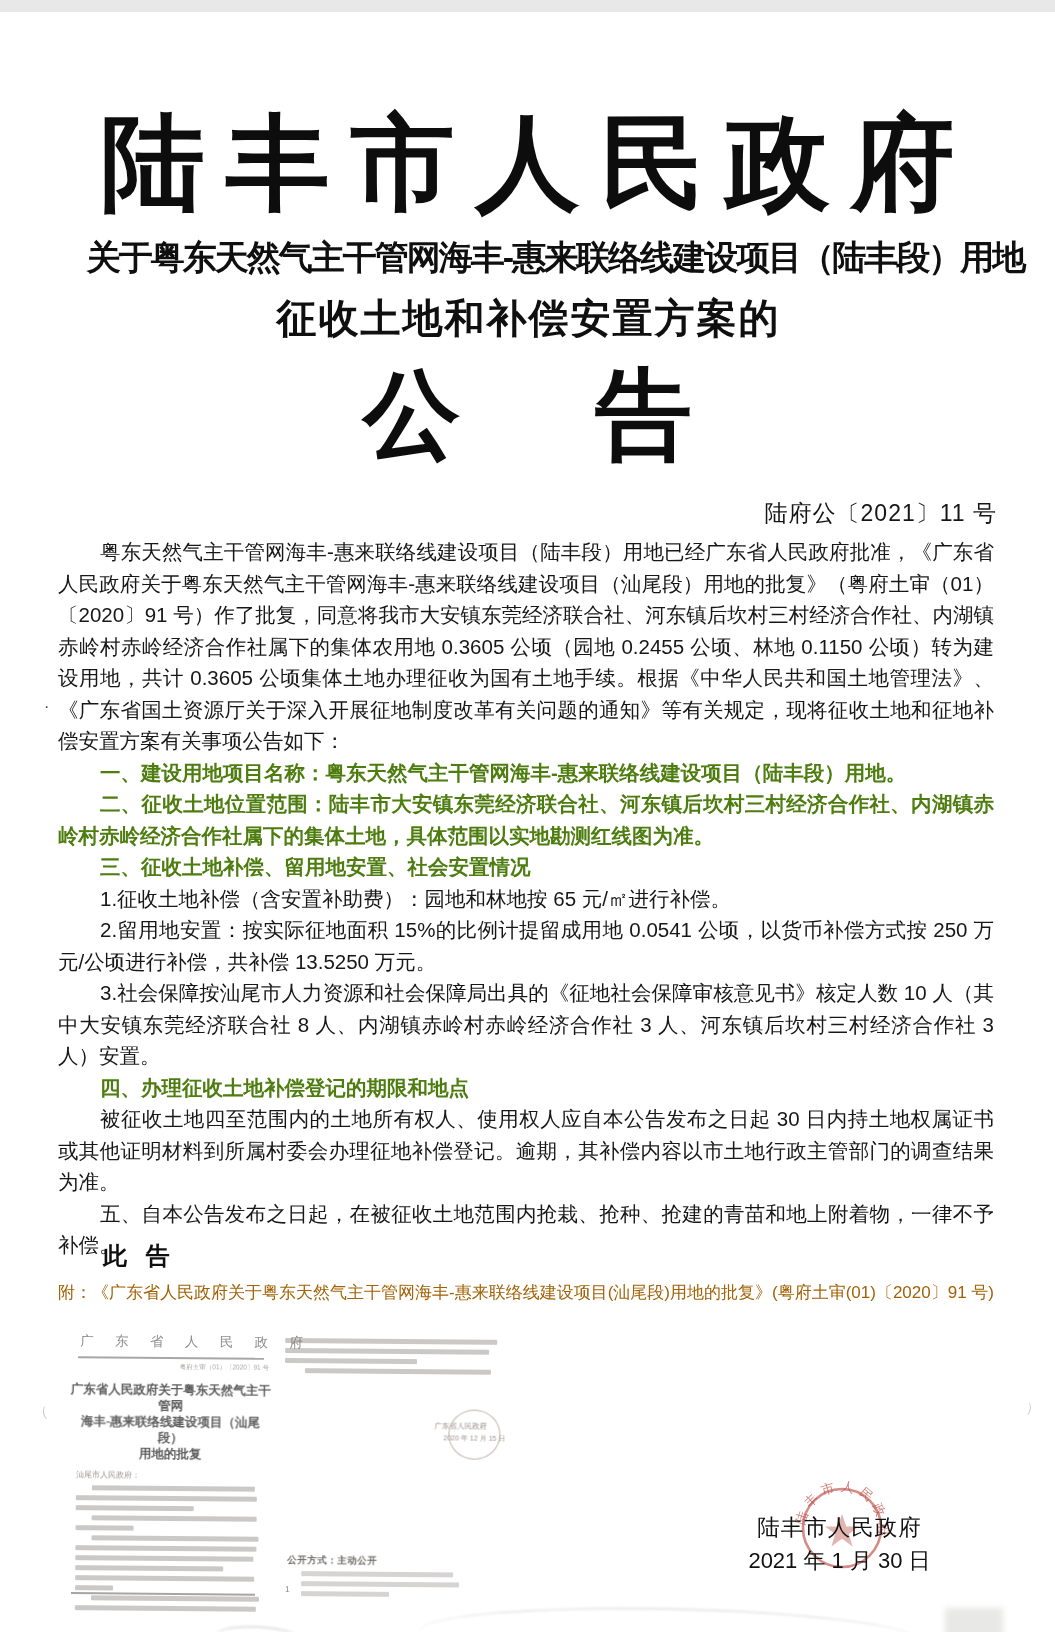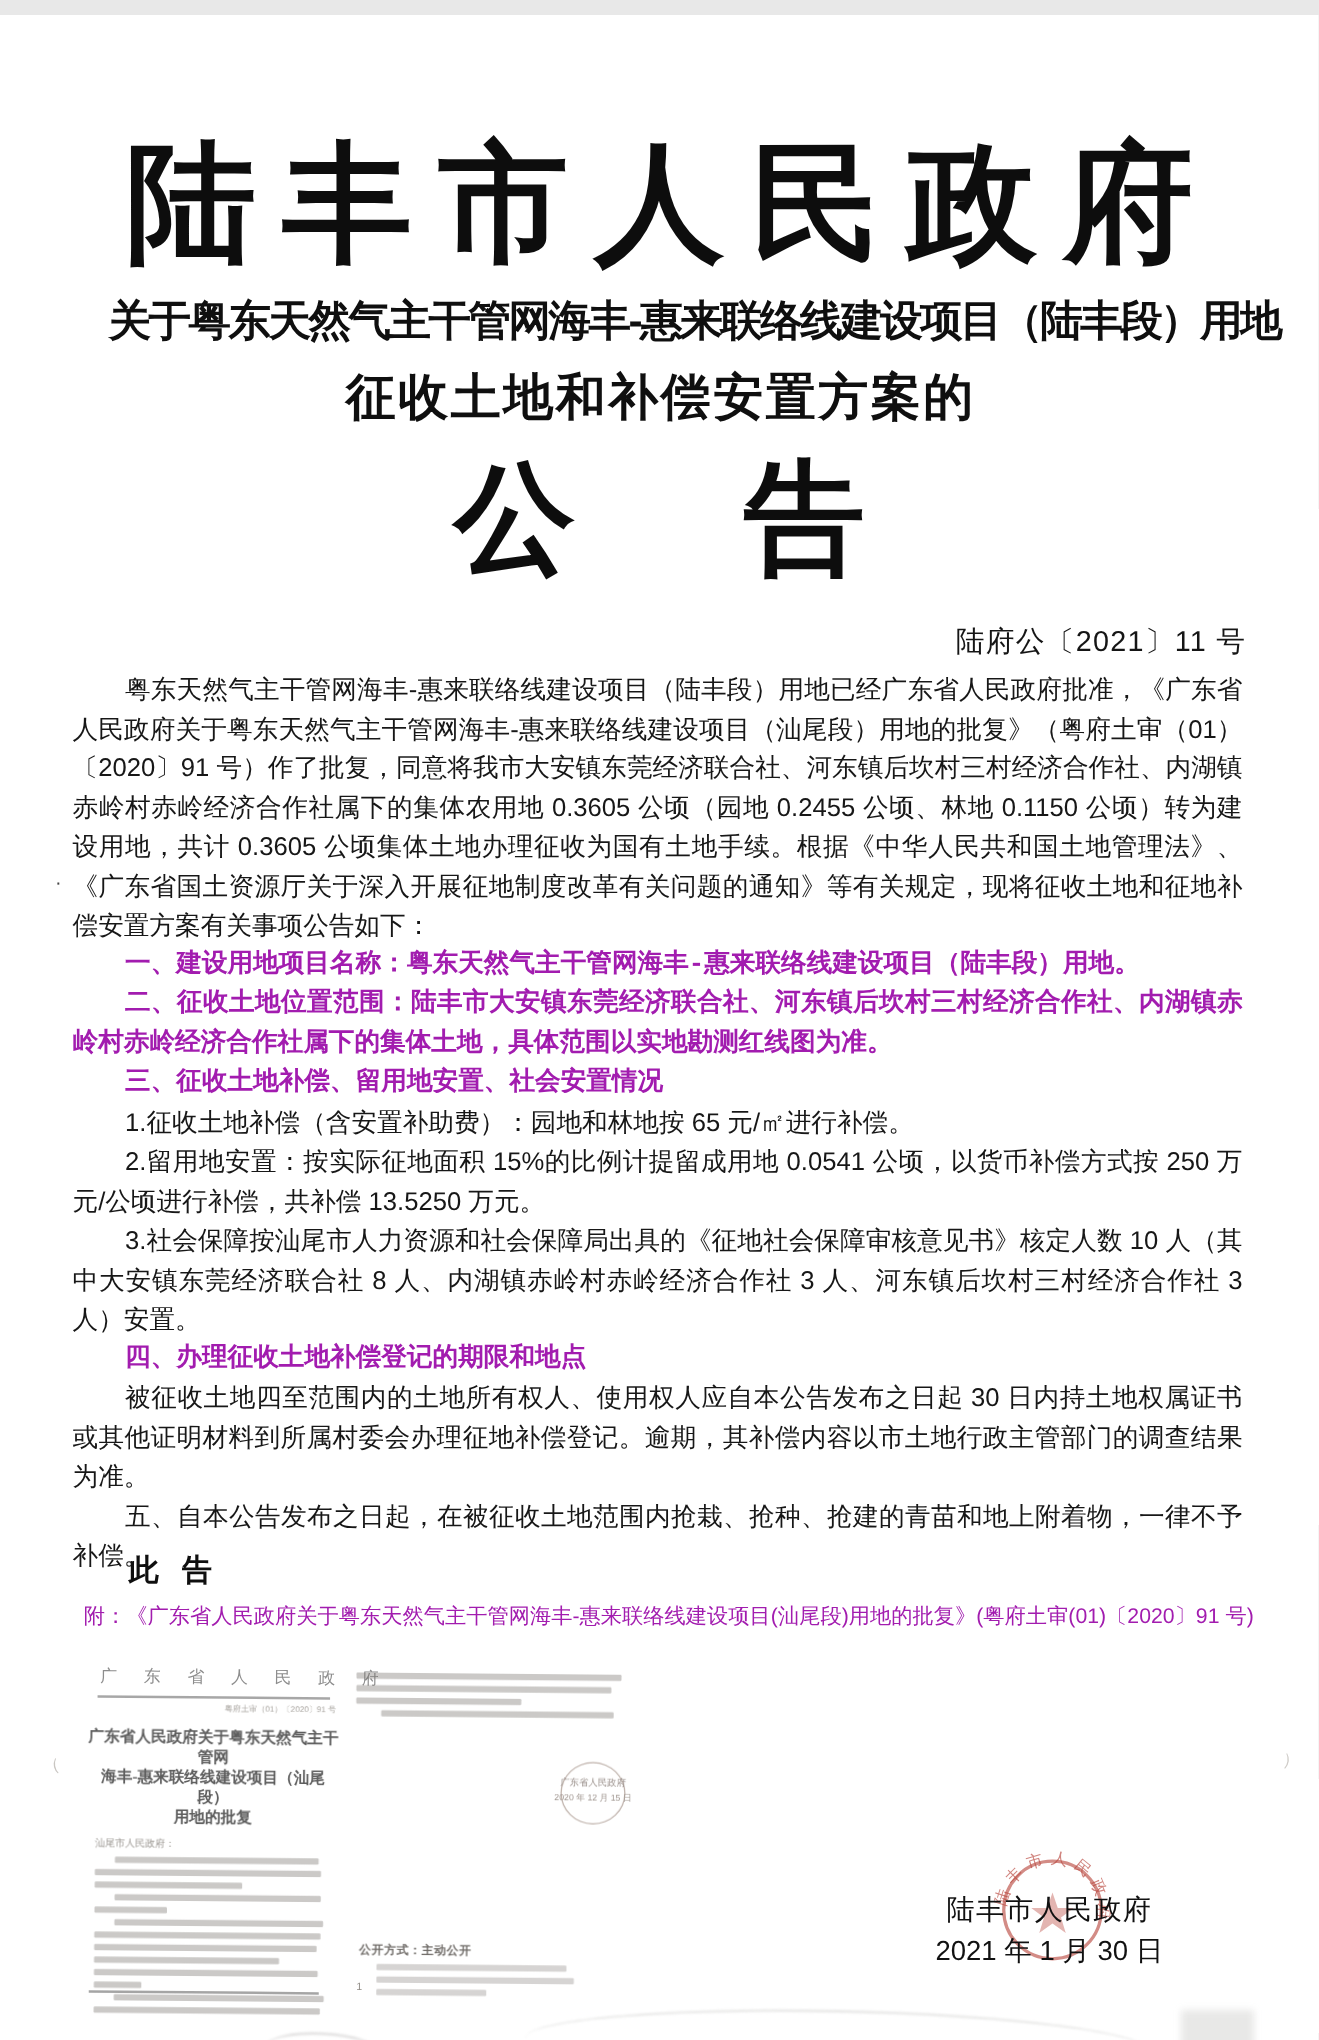--- a/index.html
+++ b/index.html
@@ -48,32 +48,32 @@
     position:absolute;top:486px;right:58px;
     font-size:23px;color:#151515;letter-spacing:1px;
   }
   
   .doc-body{
     position:absolute;top:524px;left:58px;width:936px;
     font-size:20.5px;line-height:31.5px;
     text-align:justify;color:#171717;
   }
   .doc-body p{margin:0;text-indent:2.05em;}
-  .doc-body p.bold{font-weight:700;color:#a21caf;font-family:Liberation Mono, monospace;}
+  .doc-body p.bold{font-weight:700;color:#4d7c0f;}
   .margin-dot{
     position:absolute;left:44px;top:686px;
     font-size:16px;color:#444;
   }
   .cigao{
     position:absolute;top:1228px;left:103px;
     font-weight:700;font-size:24px;letter-spacing:6px;color:#0f0f0f;
   }
   .attachment-note{
     position:absolute;top:1268px;left:58px;width:945px;
-    font-size:17px;line-height:1.5;color:#a21caf;text-align:right;
+    font-size:17px;line-height:1.5;color:#a16207;
   }
   
   .scan-wrap{
     position:absolute;top:1318px;left:62px;width:452px;height:300px;
     transform:rotate(0.5deg);
   }
   .scan-page{position:absolute;}
   .scan-left{left:8px;top:4px;width:200px;height:272px;}
   .scan-right{left:222px;top:8px;width:228px;height:288px;}
   .scan-header{
@@ -117,21 +117,21 @@
   .scan-right .scan-lines{margin:0;width:220px;}
   .scan-right .top-lines .ln:nth-child(1){width:212px;}
   .scan-right .top-lines .ln:nth-child(2){width:204px;}
   .scan-right .top-lines .ln:nth-child(3){width:132px;}
   .scan-right .top-lines .ln:nth-child(4){width:186px;margin-left:20px;}
   .scan-seal{
     position:absolute;left:164px;top:70px;width:50px;height:48px;
     border:1.4px solid rgba(164,145,135,.7);border-radius:50%;
     filter:blur(.3px);
   }
-  .scan-seal-name{position:absolute;left:150px;top:82px;width:80px;text-align:center;font-size:7.5px;color:#988e89;filter:blur(.25px);}
+  .scan-seal-name{position:absolute;left:150px;top:82px;width:80px;font-size:7.5px;color:#988e89;filter:blur(.25px);}
   .scan-seal-date{position:absolute;left:148px;top:94px;width:84px;text-align:center;font-size:7px;color:#a09690;filter:blur(.25px);}
   .scan-publish{
     position:absolute;left:4px;top:216px;font-size:9.5px;font-weight:700;color:#6e6a66;
     filter:blur(.2px);letter-spacing:.5px;
   }
   .scan-right .bottom-lines{position:absolute;left:18px;top:233px;}
   .scan-right .bottom-lines .ln:nth-child(1){width:152px;}
   .scan-right .bottom-lines .ln:nth-child(2){width:158px;}
   .scan-right .bottom-lines .ln:nth-child(3){width:88px;}
   .scan-right .bottom-lines .ln{background:rgba(118,113,108,.3);}

